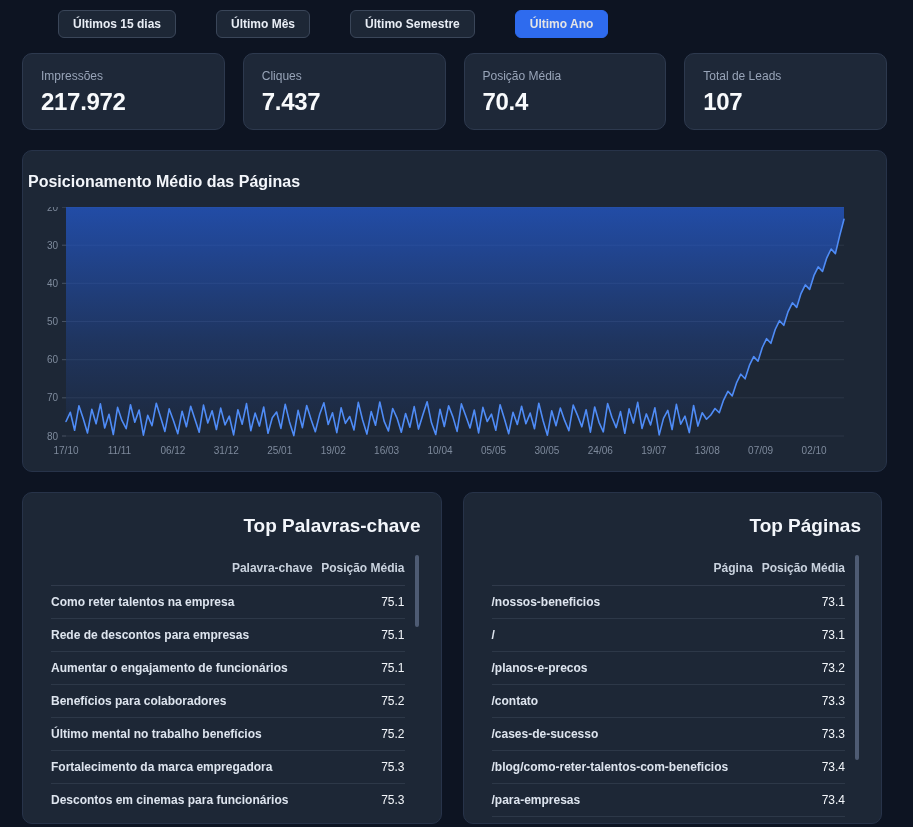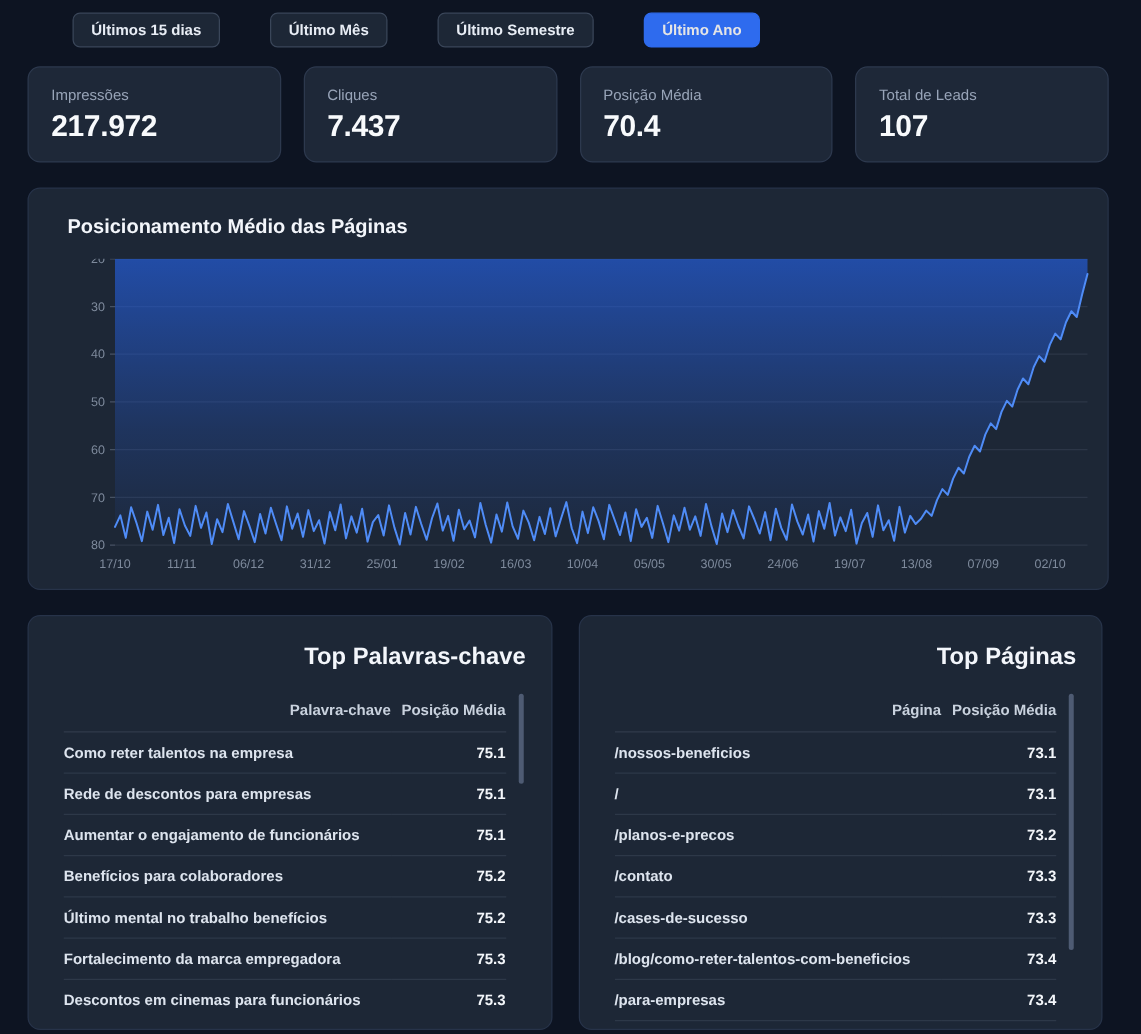--- a/index.html
+++ b/index.html
@@ -42,21 +42,21 @@
   .stat-label { color: #98a4b8; font-size: 12px; }
   .stat-value { color: #f8fafc; font-size: 24px; font-weight: bold; margin-top: 5px; letter-spacing: -0.3px; }
   
   .card {
     background: #1d2736;
     border: 1px solid #273349;
     border-radius: 10px;
   }
   .card-title { color: #f3f6fb; font-size: 16px; font-weight: bold; }
   
-  .chart-card { margin: 20px 26px 0 22px; padding: 20px 20px 14px 29px; height: 322px; }
+  .chart-card { margin: 20px 26px 0 22px; padding: 20px 20px 14px 3px; height: 322px; }
   .chart-card .card-title { margin: 2px 0 16px 2px; }
   #chart-svg { display: block; }
   #chart-svg text.tick { fill: #7e8a9c; font-size: 10px; font-family: "Liberation Sans", sans-serif; }
   
   .tables {
     display: grid;
     grid-template-columns: 1fr 1fr;
     gap: 21px;
     margin: 20px 31px 0 22px;
   }
@@ -68,21 +68,21 @@
     text-align: right; color: #c9d2de; font-weight: bold;
     padding: 8px 0 10px 0;
     border-bottom: 1px solid rgba(148,163,184,0.16);
   }
   th.r, td.r { text-align: right; }
   td {
     color: #dde4ee; font-weight: bold;
     padding: 9px 0;
     border-bottom: 1px solid rgba(148,163,184,0.14);
   }
-  td.r { color: #f3f6fa; font-weight: bold; }
+  td.r { color: #f3f6fa; font-weight: normal; }
   tbody tr:last-child td { border-bottom: none; }
   .scroll-thumb {
     position: absolute; right: 2px; top: 2px; width: 4px;
     background: #4e5b73; border-radius: 2px; cursor: pointer;
   }
 </style>
 </head>
 <body>
 
 <nav class="filters">

